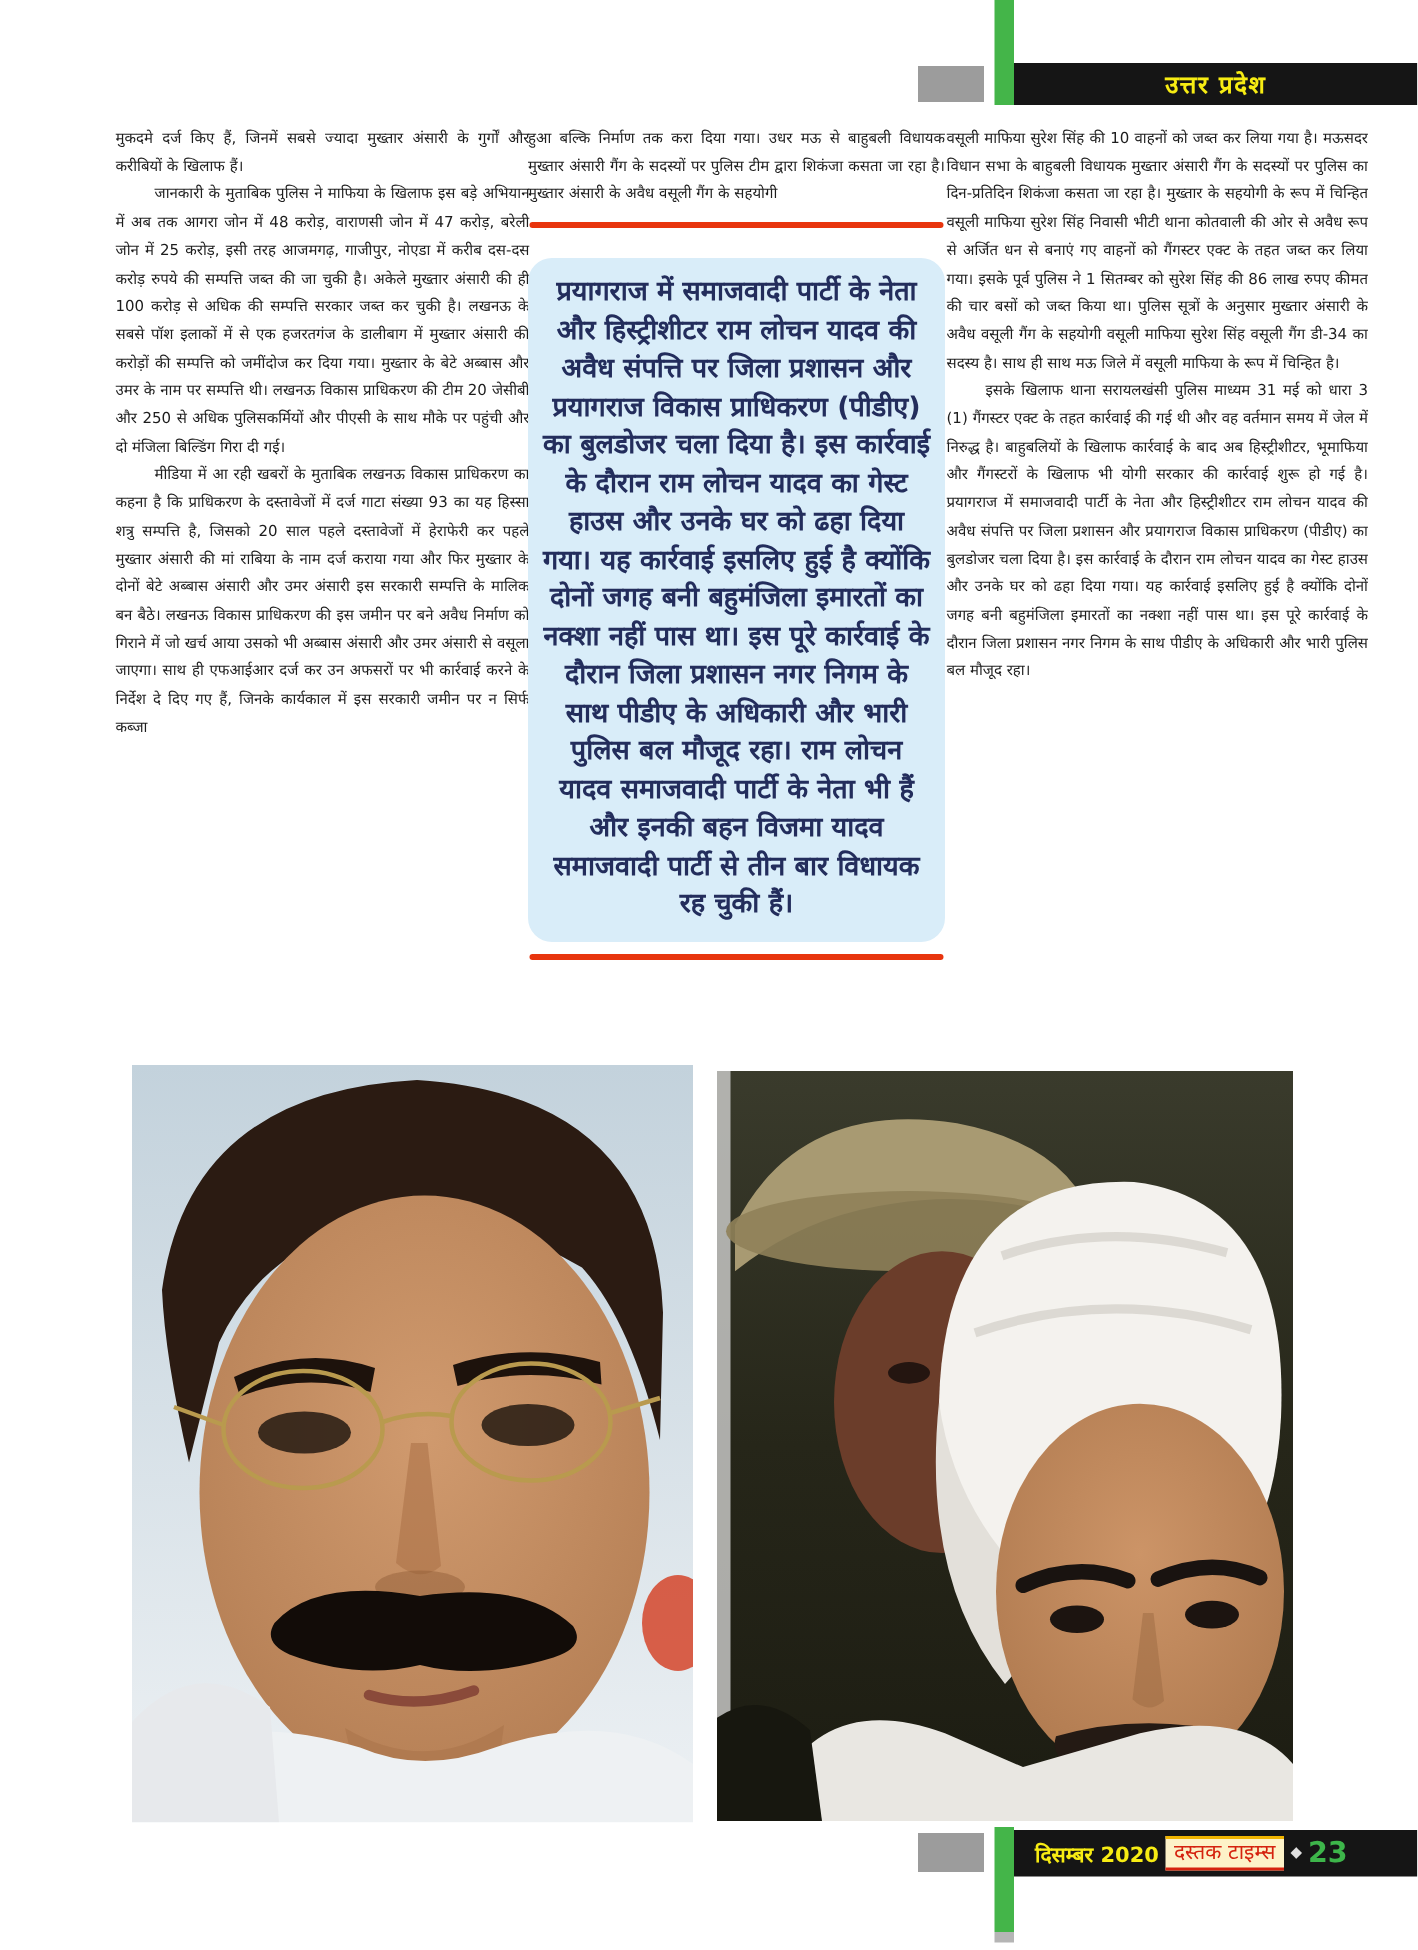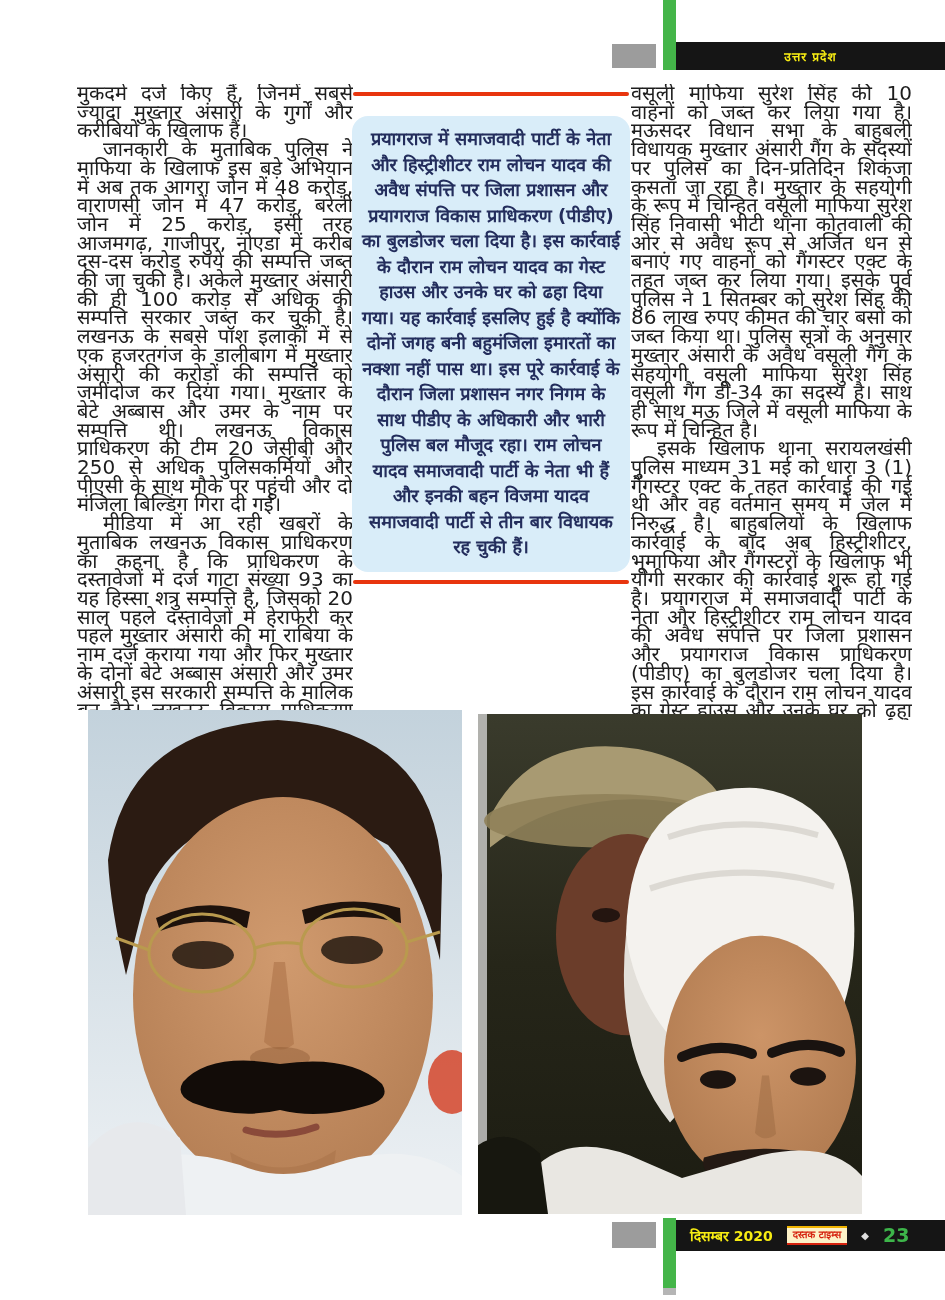--- a/index.html
+++ b/index.html
@@ -7,24 +7,24 @@
     position:relative;width:945px;height:1300px;background:#fff;overflow:hidden;
     font-family:"DejaVu Sans","Liberation Sans",sans-serif;color:#1d1d1d;
   }
   
   .hdr-gray{position:absolute;left:612px;top:44px;width:44px;height:24px;background:#9c9c9c;}
   .hdr-green{position:absolute;left:663px;top:0;width:13px;height:70px;background:var(--accent-green,#44b549);}
   .hdr-black{
     position:absolute;left:676px;top:42px;width:269px;height:28px;background:#151515;
     display:flex;align-items:center;justify-content:center;
   }
-  .hdr-black span{color:var(--header-yellow,#f7ec13);font-size:12px;font-weight:bold;letter-spacing:1px;}
+  .hdr-black span{color:var(--header-yellow,#f7ec13);font-size:16px;font-weight:bold;letter-spacing:1px;}
   
   .col{position:absolute;top:84px;overflow:hidden;}
-  .col p{margin:0;text-align:justify;font-size:20px;line-height:18.7px;}
+  .col p{margin:0;text-align:justify;font-size:10px;line-height:18.7px;}
   .col p.ind{text-indent:26px;}
   #col1{left:77px;width:276px;height:626px;}
   #col2{left:352px;width:278px;}
   #col3{left:631px;width:281px;height:636px;}
   .red-rule{height:4px;background:var(--accent-red,#e8350e);border-radius:2px;margin:8px 1px 7px 1px;}
   .hl-box{
     background:var(--highlight-bg,#d9edf9);
     border-radius:16px;
     padding:10px 10px 12px 10px;
     text-align:center;
@@ -38,25 +38,25 @@
   .photo{position:absolute;overflow:hidden;}
   .photo svg{display:block;width:100%;height:100%;}
   #photo-left{left:88px;top:710px;width:374px;height:505px;}
   #photo-right{left:478px;top:714px;width:384px;height:500px;}
   
   .ftr-gray{position:absolute;left:612px;top:1222px;width:44px;height:26px;background:#9c9c9c;}
   .ftr-green{position:absolute;left:663px;top:1218px;width:13px;height:70px;background:var(--accent-green,#44b549);}
   .ftr-green-tip{position:absolute;left:663px;top:1288px;width:13px;height:7px;background:#b5b5b5;}
   .ftr-black{
     position:absolute;left:676px;top:1220px;width:269px;height:31px;background:#151515;
-    display:flex;align-items:center;gap:14px;padding-left:14px;box-sizing:border-box;
+    display:flex;align-items:center;gap:4px;padding-left:14px;box-sizing:border-box;
   }
   .ftr-issue{color:var(--header-yellow,#f7ec13);font-size:14px;font-weight:bold;white-space:nowrap;}
   .ftr-logo{
-    background:#fdf2c8;color:#d5220e;font-weight:bold;font-size:10px;line-height:1;
+    background:#fdf2c8;color:#d5220e;font-weight:normal;font-size:14px;line-height:1;
     padding:2px 6px 3px 6px;border-top:2px solid #f0b400;border-bottom:2px solid #d5220e;white-space:nowrap;
   }
   .ftr-diamond{color:#e0e0e0;font-size:10px;}
   .ftr-page{color:var(--page-green,#3db54a);font-size:19px;font-weight:bold;line-height:1;}
 </style>
 </head>
 <body>
 
 <div class="page">
 
@@ -66,20 +66,21 @@
     <span>उत्तर प्रदेश</span>
   </div>
 
   <div class="col" id="col1">
     <p>मुकदमे दर्ज किए हैं, जिनमें सबसे ज्यादा मुख्तार अंसारी के गुर्गों और करीबियों के खिलाफ हैं।</p>
     <p class="ind">जानकारी के मुताबिक पुलिस ने माफिया के खिलाफ इस बड़े अभियान में अब तक आगरा जोन में 48 करोड़, वाराणसी जोन में 47 करोड़, बरेली जोन में 25 करोड़, इसी तरह आजमगढ़, गाजीपुर, नोएडा में करीब दस-दस करोड़ रुपये की सम्पत्ति जब्त की जा चुकी है। अकेले मुख्तार अंसारी की ही 100 करोड़ से अधिक की सम्पत्ति सरकार जब्त कर चुकी है। लखनऊ के सबसे पॉश इलाकों में से एक हजरतगंज के डालीबाग में मुख्तार अंसारी की करोड़ों की सम्पत्ति को जमींदोज कर दिया गया। मुख्तार के बेटे अब्बास और उमर के नाम पर सम्पत्ति थी। लखनऊ विकास प्राधिकरण की टीम 20 जेसीबी और 250 से अधिक पुलिसकर्मियों और पीएसी के साथ मौके पर पहुंची और दो मंजिला बिल्डिंग गिरा दी गई।</p>
     <p class="ind">मीडिया में आ रही खबरों के मुताबिक लखनऊ विकास प्राधिकरण का कहना है कि प्राधिकरण के दस्तावेजों में दर्ज गाटा संख्या 93 का यह हिस्सा शत्रु सम्पत्ति है, जिसको 20 साल पहले दस्तावेजों में हेराफेरी कर पहले मुख्तार अंसारी की मां राबिया के नाम दर्ज कराया गया और फिर मुख्तार के दोनों बेटे अब्बास अंसारी और उमर अंसारी इस सरकारी सम्पत्ति के मालिक बन बैठे। लखनऊ विकास प्राधिकरण की इस जमीन पर बने अवैध निर्माण को गिराने में जो खर्च आया उसको भी अब्बास अंसारी और उमर अंसारी से वसूला जाएगा। साथ ही एफआईआर दर्ज कर उन अफसरों पर भी कार्रवाई करने के निर्देश दे दिए गए हैं, जिनके कार्यकाल में इस सरकारी जमीन पर न सिर्फ कब्जा</p>
   </div>
 
   <div class="col" id="col2">
+    <p>हुआ बल्कि निर्माण तक करा दिया गया। उधर मऊ से बाहुबली विधायक मुख्तार अंसारी गैंग के सदस्यों पर पुलिस टीम द्वारा शिकंजा कसता जा रहा है। मुख्तार अंसारी के अवैध वसूली गैंग के सहयोगी</p>
     <div class="red-rule"></div>
     <div class="hl-box">
       <p>प्रयागराज में समाजवादी पार्टी के नेता और हिस्ट्रीशीटर राम लोचन यादव की अवैध संपत्ति पर जिला प्रशासन और प्रयागराज विकास प्राधिकरण (पीडीए) का बुलडोजर चला दिया है। इस कार्रवाई के दौरान राम लोचन यादव का गेस्ट हाउस और उनके घर को ढहा दिया गया। यह कार्रवाई इसलिए हुई है क्योंकि दोनों जगह बनी बहुमंजिला इमारतों का नक्शा नहीं पास था। इस पूरे कार्रवाई के दौरान जिला प्रशासन नगर निगम के साथ पीडीए के अधिकारी और भारी पुलिस बल मौजूद रहा। राम लोचन यादव समाजवादी पार्टी के नेता भी हैं और इनकी बहन विजमा यादव समाजवादी पार्टी से तीन बार विधायक रह चुकी हैं।</p>
     </div>
     <div class="red-rule"></div>
   </div>
 
   <div class="col" id="col3">
     <p>वसूली माफिया सुरेश सिंह की 10 वाहनों को जब्त कर लिया गया है। मऊसदर विधान सभा के बाहुबली विधायक मुख्तार अंसारी गैंग के सदस्यों पर पुलिस का दिन-प्रतिदिन शिकंजा कसता जा रहा है। मुख्तार के सहयोगी के रूप में चिन्हित वसूली माफिया सुरेश सिंह निवासी भीटी थाना कोतवाली की ओर से अवैध रूप से अर्जित धन से बनाएं गए वाहनों को गैंगस्टर एक्ट के तहत जब्त कर लिया गया। इसके पूर्व पुलिस ने 1 सितम्बर को सुरेश सिंह की 86 लाख रुपए कीमत की चार बसों को जब्त किया था। पुलिस सूत्रों के अनुसार मुख्तार अंसारी के अवैध वसूली गैंग के सहयोगी वसूली माफिया सुरेश सिंह वसूली गैंग डी-34 का सदस्य है। साथ ही साथ मऊ जिले में वसूली माफिया के रूप में चिन्हित है।</p>
     <p class="ind">इसके खिलाफ थाना सरायलखंसी पुलिस माध्यम 31 मई को धारा 3 (1) गैंगस्टर एक्ट के तहत कार्रवाई की गई थी और वह वर्तमान समय में जेल में निरुद्ध है। बाहुबलियों के खिलाफ कार्रवाई के बाद अब हिस्ट्रीशीटर, भूमाफिया और गैंगस्टरों के खिलाफ भी योगी सरकार की कार्रवाई शुरू हो गई है। प्रयागराज में समाजवादी पार्टी के नेता और हिस्ट्रीशीटर राम लोचन यादव की अवैध संपत्ति पर जिला प्रशासन और प्रयागराज विकास प्राधिकरण (पीडीए) का बुलडोजर चला दिया है। इस कार्रवाई के दौरान राम लोचन यादव का गेस्ट हाउस और उनके घर को ढहा दिया गया। यह कार्रवाई इसलिए हुई है क्योंकि दोनों जगह बनी बहुमंजिला इमारतों का नक्शा नहीं पास था। इस पूरे कार्रवाई के दौरान जिला प्रशासन नगर निगम के साथ पीडीए के अधिकारी और भारी पुलिस बल मौजूद रहा।</p>

